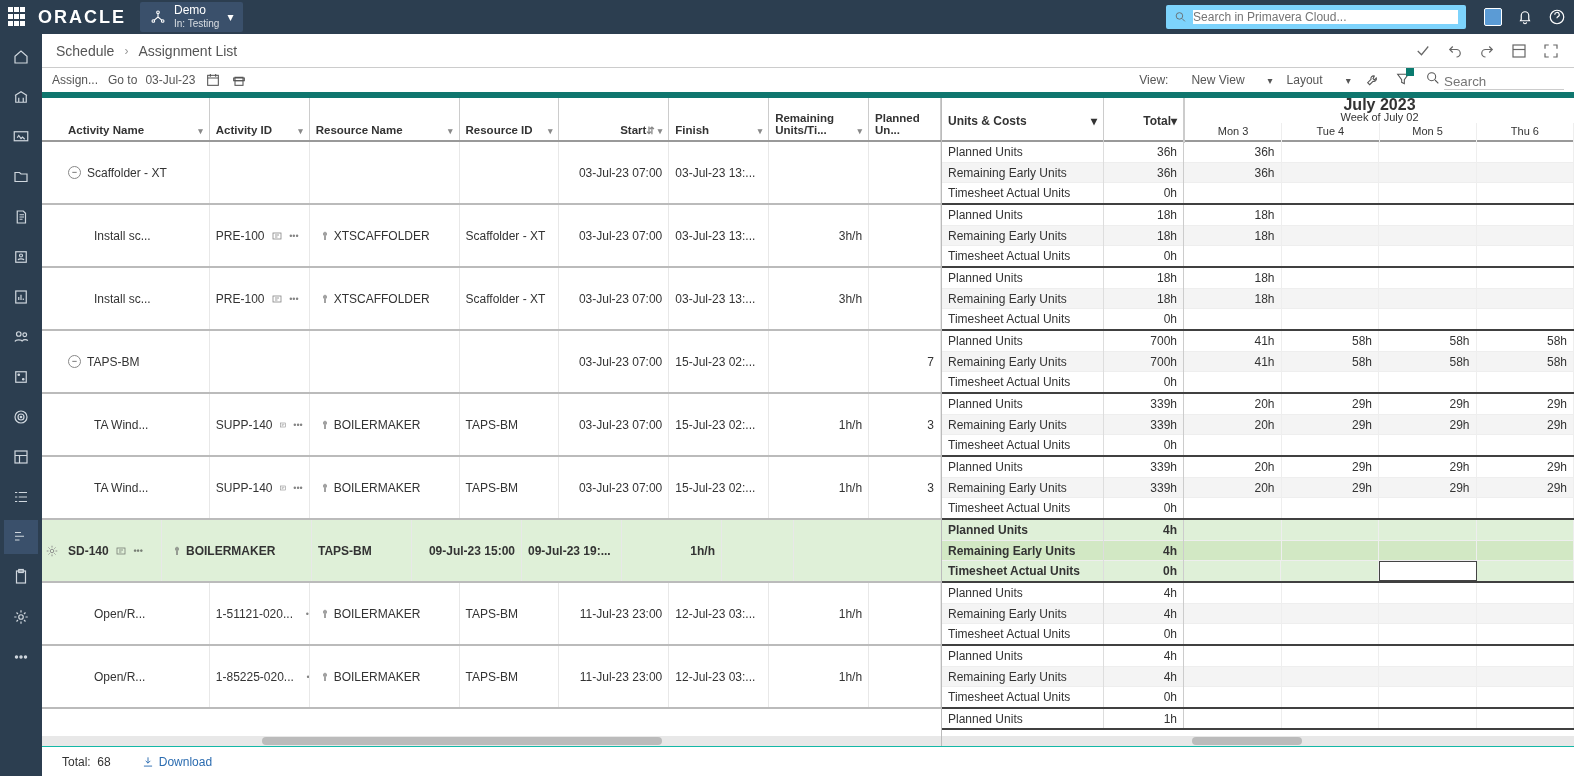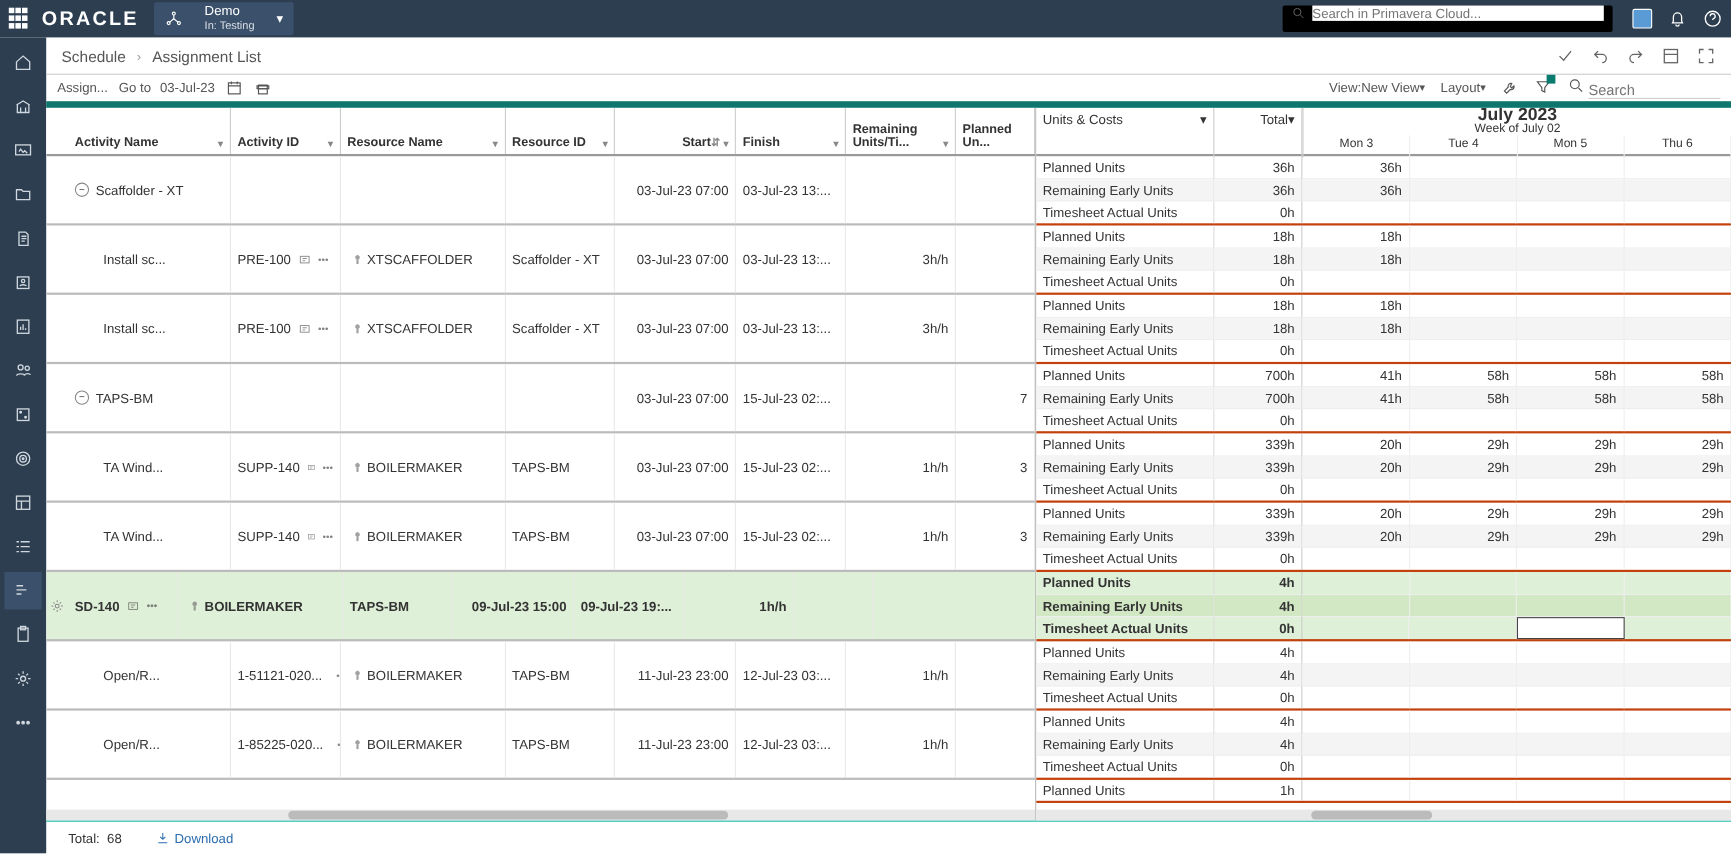--- a/index.html
+++ b/index.html
@@ -1,26 +1,26 @@
 <!DOCTYPE html>
 <html><head>
 <meta charset="utf-8">
 <style>
 * { box-sizing: border-box; margin: 0; padding: 0; }
 body { font-family: "Segoe UI", Arial, sans-serif; font-size: 12px; color: #333; background: #fff; overflow: hidden; }
 .top-bar { height: 34px; background: #2C3E50; display: flex; align-items: center; padding: 0 8px; color: #fff; }
 .app-grid { width: 20px; height: 20px; display: flex; flex-wrap: wrap; gap: 1px; margin-right: 10px; }
 .app-grid div { width: 5px; height: 5px; background: #fff; }
 .oracle-logo { font-weight: bold; letter-spacing: 2px; font-size: 18px; margin-right: 14px; }
-.workspace-selector { background: #3a506b; padding: 2px 10px; border-radius: 2px; display: flex; align-items: center; gap: 20px; font-size: 12px; cursor: pointer; }
+.workspace-selector { background: #3a506b; padding: 2px 10px; border-radius: 2px; display: flex; align-items: center; gap: 8px; font-size: 12px; cursor: pointer; }
 .workspace-selector .ws-icon { width:16px; height:16px; }
 .workspace-text { display:flex; flex-direction:column; line-height:13px; }
 .ws-sub { font-size: 10px; opacity: .8; }
 .spacer { flex: 1; }
-.search-box { background: #000000; border-radius: 2px; width: 300px; height: 24px; display: flex; align-items: flex-start; padding: 0 8px; color: #666; }
+.search-box { background: #7dd3fc; border-radius: 2px; width: 300px; height: 24px; display: flex; align-items: center; padding: 0 8px; color: #666; }
 .search-box input { border: none; outline: none; width: 100%; font-size: 12px; }
 .top-icons { display: flex; gap: 14px; margin-left: 18px; align-items: center; }
 .top-icons .icon { width: 18px; height: 18px; display:flex; align-items:center; justify-content:center; cursor:pointer; }
 .user-avatar { width:20px; height:20px; background:#5B9BD5; border:1px solid #fff; border-radius:2px; }
 
 .shell { display: flex; height: calc(776px - 34px); }
 .side-nav { width: 42px; background: #2C3E50; display: flex; flex-direction: column; align-items: center; padding: 6px 0; gap: 6px; }
 .side-nav .nav-item { width: 34px; height: 34px; display:flex; align-items:center; justify-content:center; color:#d0d7de; cursor:pointer; }
 .side-nav .nav-item.active { background: #3a506b; }
 .side-nav svg { width:18px; height:18px; }
@@ -29,21 +29,21 @@
 .breadcrumb-bar { height: 34px; border-bottom: 1px solid #ccc; display:flex; align-items:center; padding: 0 14px; gap:10px; }
 .breadcrumb-bar .bc { color:#555; font-size:14px; }
 .breadcrumb-bar .sep { color:#999; }
 .bc-actions { margin-left:auto; display:flex; gap:14px; color:#666; }
 .act-icon { width:18px; height:18px; cursor:pointer; }
 
 .toolbar { height: 30px; border-bottom: 6px solid #0f766e; display:flex; align-items:center; padding:0 10px; gap:10px; font-size:12px; color:#555; }
 .toolbar .goto { display:flex; align-items:center; gap:8px; }
 .toolbar .date-val { }
 .tool-right { margin-left:auto; display:flex; align-items:center; gap:14px; }
-.view-select { display:flex; align-items:center; gap:0; border:none; background:none; cursor:pointer;justify-content:flex-end; }
+.view-select { display:flex; align-items:center; gap:23px; border:none; background:none; cursor:pointer;justify-content:flex-end; }
 .dd-caret { font-size:10px; }
 .toolbar-icon { width:16px; height:16px; color:#555; cursor:pointer; }
 .search-mini input { border:none; border-bottom:1px solid #ccc; outline:none; width:120px; }
 
 .grid-area { flex:1; display:flex; overflow:hidden; }
 .left-pane { width: 900px; display:flex; flex-direction:column; border-right:1px solid #bbb; }
 .right-pane { flex:1; display:flex; flex-direction:column; position:relative; }
 
 .hdr-row { height:44px; background:#fff; border-bottom:2px solid #999; display:flex; }
 .hdr-cell { border-right:1px solid #ccc; padding:4px 6px; display:flex; align-items:flex-end; justify-content:space-between; font-weight:600; font-size:11.5px; color:#333; }
@@ -61,29 +61,29 @@
 .c-start { width:110px; text-align:right; justify-content:flex-end; }
 .c-finish { width:100px; }
 .c-rem { width:100px; justify-content:flex-end; }
 .c-plan { width:72px; justify-content:flex-end; }
 .gear-slot { width:20px; display:flex; align-items:center; justify-content:center; color:#888; }
 .collapse-ico { width:13px; height:13px; border:1px solid #888; border-radius:50%; font-size:9px; line-height:11px; text-align:center; margin-right:6px; display:inline-block; }
 .rowicon { width:12px; height:12px; opacity:.6; margin:0 3px; }
 
 .right-hdr { height:44px; border-bottom:2px solid #999; display:flex; flex-direction:column; }
 .rh-top { flex:1; display:flex; }
-.rh-uc { width:242px; border-right:1px solid #ccc; padding:4px 6px; display:flex; align-items:flex-start; justify-content:space-between; font-weight:400; }
+.rh-uc { width:242px; border-right:1px solid #ccc; padding:4px 6px; display:flex; align-items:center; justify-content:space-between; font-weight:700; }
 .rh-cal { flex:1; display:flex; flex-direction:column; border-left:1px solid #ccc; }
 .rh-month { text-align:center; font-weight:600; font-size:16px; line-height:13px; }
 .rh-week { text-align:center; font-size:11px; color:#333; }
 .rh-days { display:flex; height:20px; }
 .rh-day { flex:1; text-align:center; font-size:11px; border-right:1px solid #eee; padding-top:2px; }
 
 .right-body { flex:1; overflow:hidden auto; }
-.r-row { height:63px; border-bottom:2px solid #c2410c; display:flex; }
+.r-row { height:63px; border-bottom:2px solid #404040; display:flex; }
 .r-row.sel { background:#dff0d8; font-weight:600; }
 .uc-col { width:162px; border-right:1px solid #ddd; display:flex; flex-direction:column; }
 .tot-col { width:80px; border-right:1px solid #ccc; display:flex; flex-direction:column; }
 .tl-col { flex:1; display:flex; flex-direction:column; }
 .sub { flex:1; display:flex; align-items:center; padding:0 6px; font-size:12px; border-bottom:1px solid #eee; }
 .sub:last-child { border-bottom:none; }
 .sub.striped { background:#f4f4f4; }
 .r-row.sel .sub.striped { background:#d2e8c4; }
 .tot-col .sub, .tl-cell { justify-content:flex-end; }
 .tl-row { flex:1; display:flex; border-bottom:1px solid #eee; }

